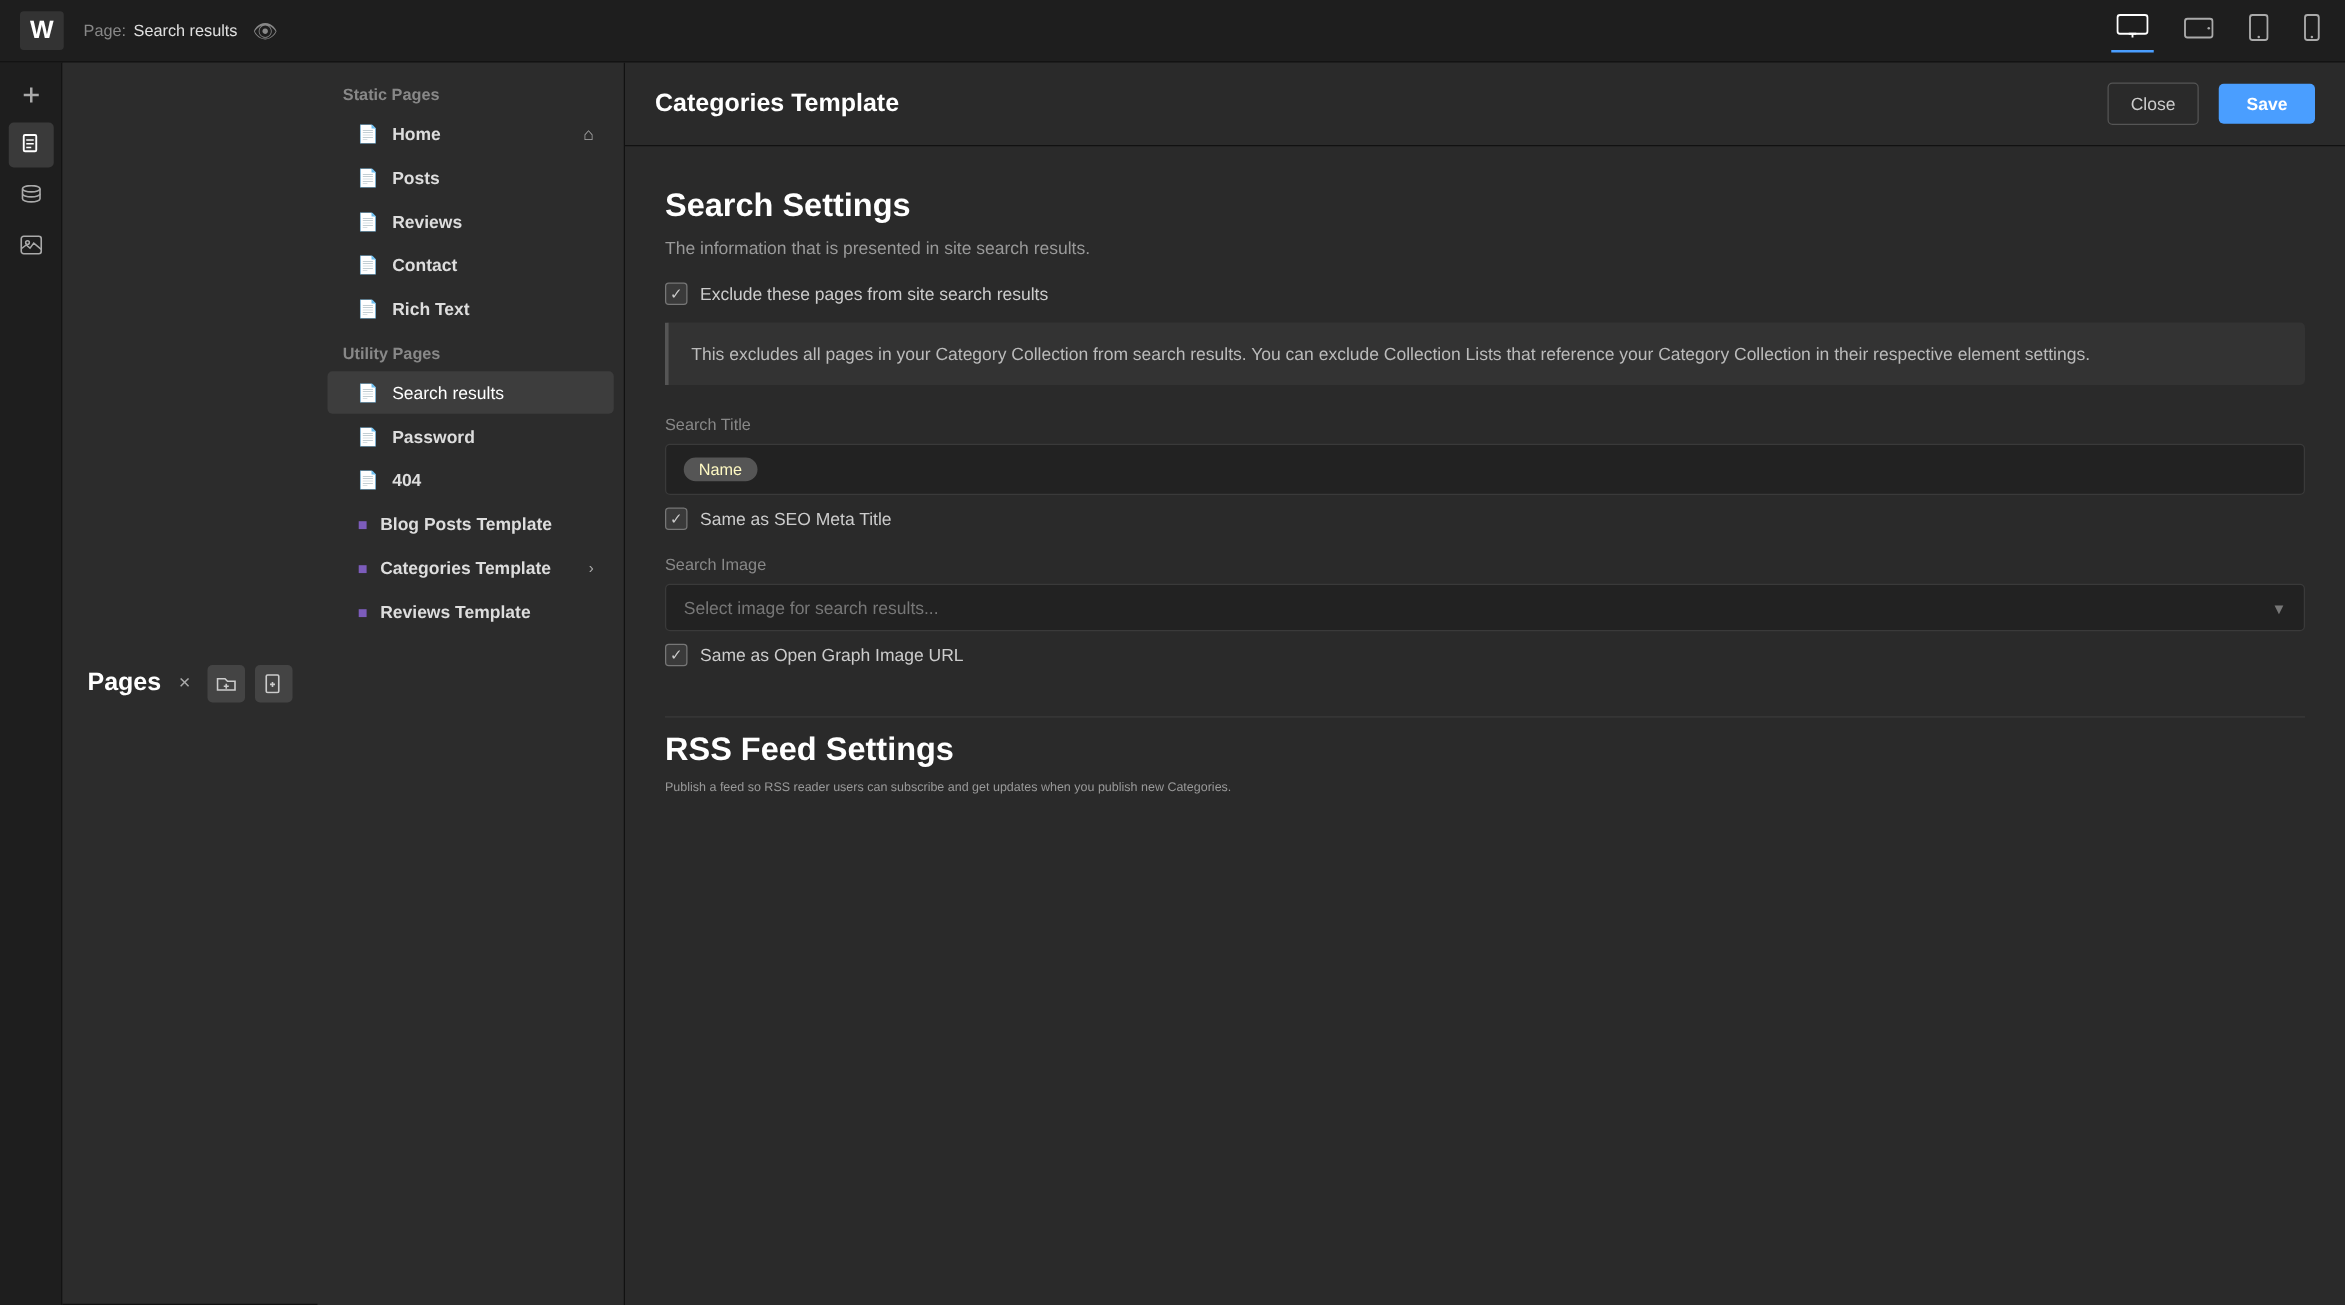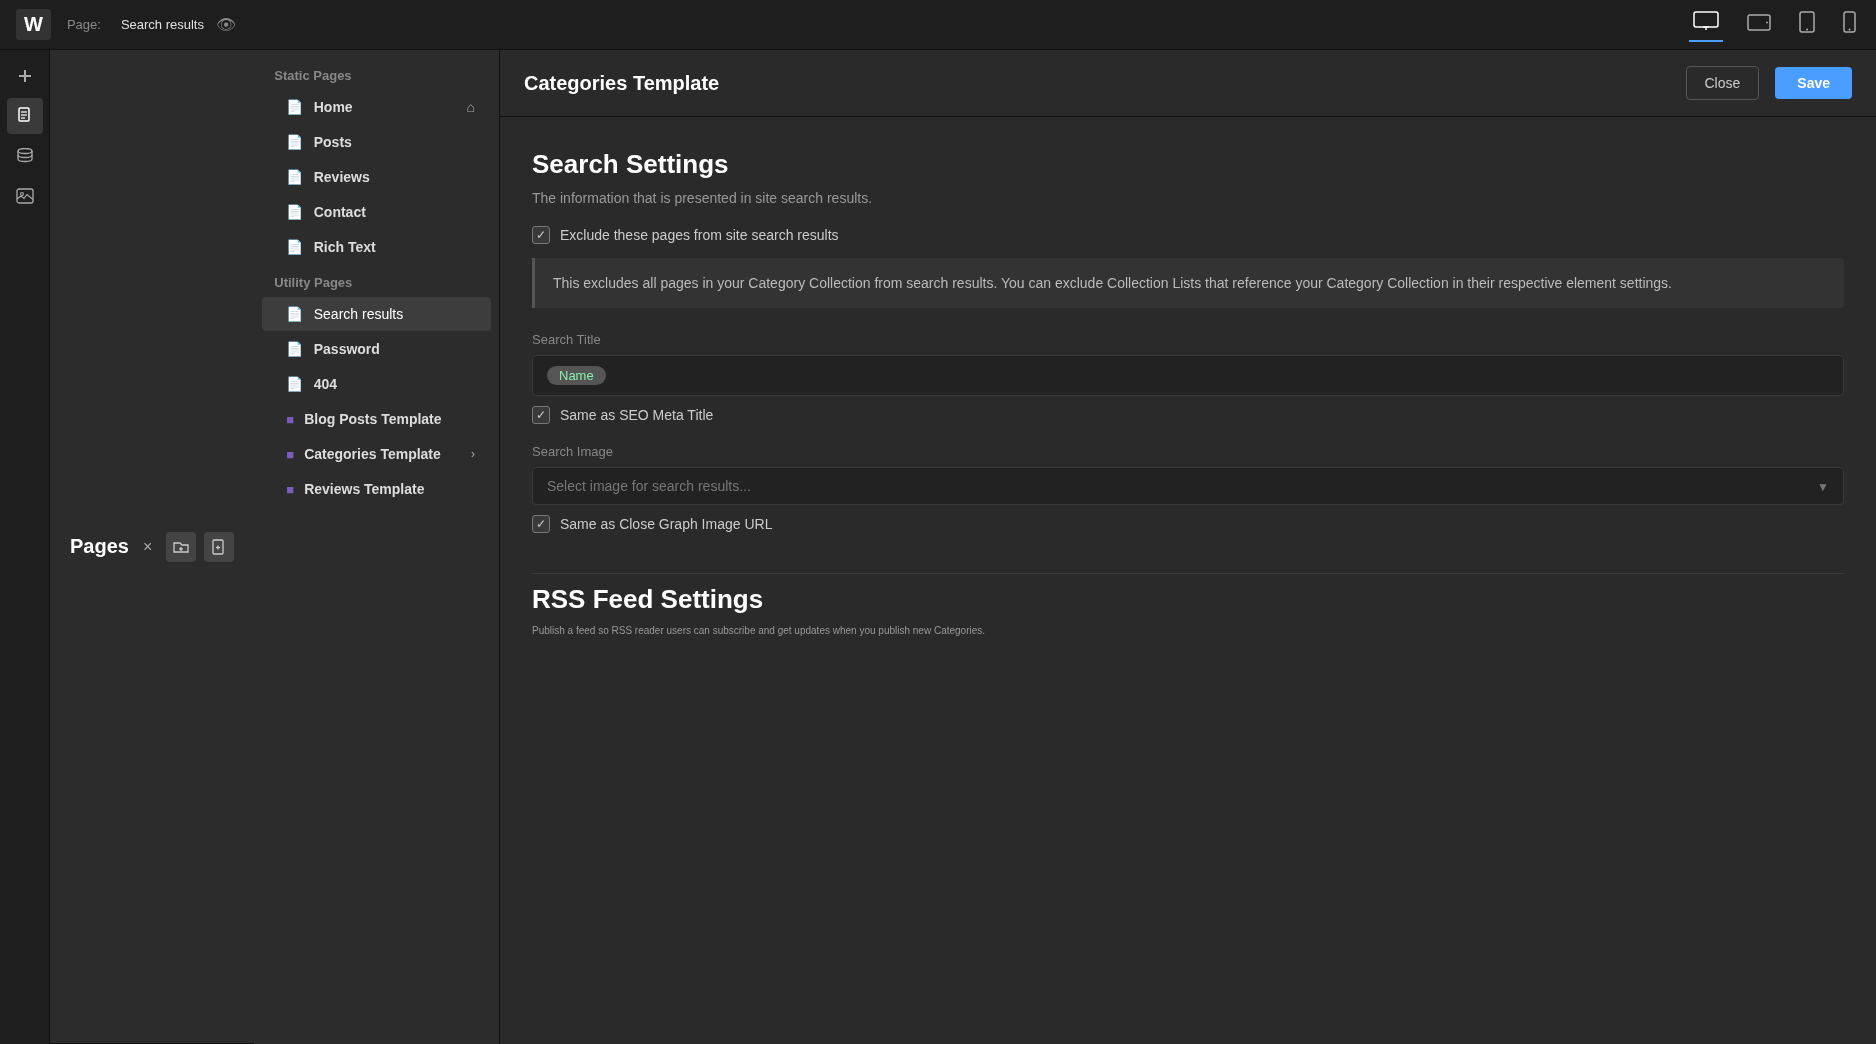--- a/index.html
+++ b/index.html
@@ -29,21 +29,21 @@
       font-size: 20px;
       font-weight: bold;
       margin-right: 16px;
       background: #333;
       padding: 4px 8px;
       border-radius: 3px;
     }
     .topbar-page-label {
       color: #888;
       font-size: 13px;
-      margin-right: 20px;
+      margin-right: 6px;
     }
     .topbar-page-name {
       color: #e0e0e0;
       font-size: 13px;
       margin-right: 12px;
     }
     .topbar-eye-icon {
       color: #888;
       font-size: 16px;
       cursor: pointer;
@@ -318,21 +318,21 @@
       color: #ddd;
       font-size: 14px;
       margin-bottom: 10px;
       display: flex;
       align-items: center;
       gap: 8px;
     }
 
     .name-badge {
       background: #555;
-      color: #86efac;
+      color: #fef9c3;
       border-radius: 12px;
       padding: 2px 12px;
       font-size: 13px;
     }
 
     .select-input {
       width: 100%;
       background: #222;
       border: 1px solid #3a3a3a;
       border-radius: 4px;
@@ -564,21 +564,21 @@
         <div class="field-label">Search Image</div>
         <div class="select-input">
           <span class="select-input-text">Select image for search results...</span>
           <span class="select-input-arrow">▼</span>
         </div>
 
         <div class="checkbox-row">
           <div class="checkbox-box checked">
             <span class="checkbox-check">✓</span>
           </div>
-          <span class="checkbox-label">Same as Close Graph Image URL</span>
+          <span class="checkbox-label">Same as Open Graph Image URL</span>
         </div>
       </div>
 
       <div class="settings-section">
         <div class="rss-section-title">RSS Feed Settings</div>
         <div class="rss-description">Publish a feed so RSS reader users can subscribe and get updates when you publish new Categories.</div>
       </div>
     </div>
   </div>
 

